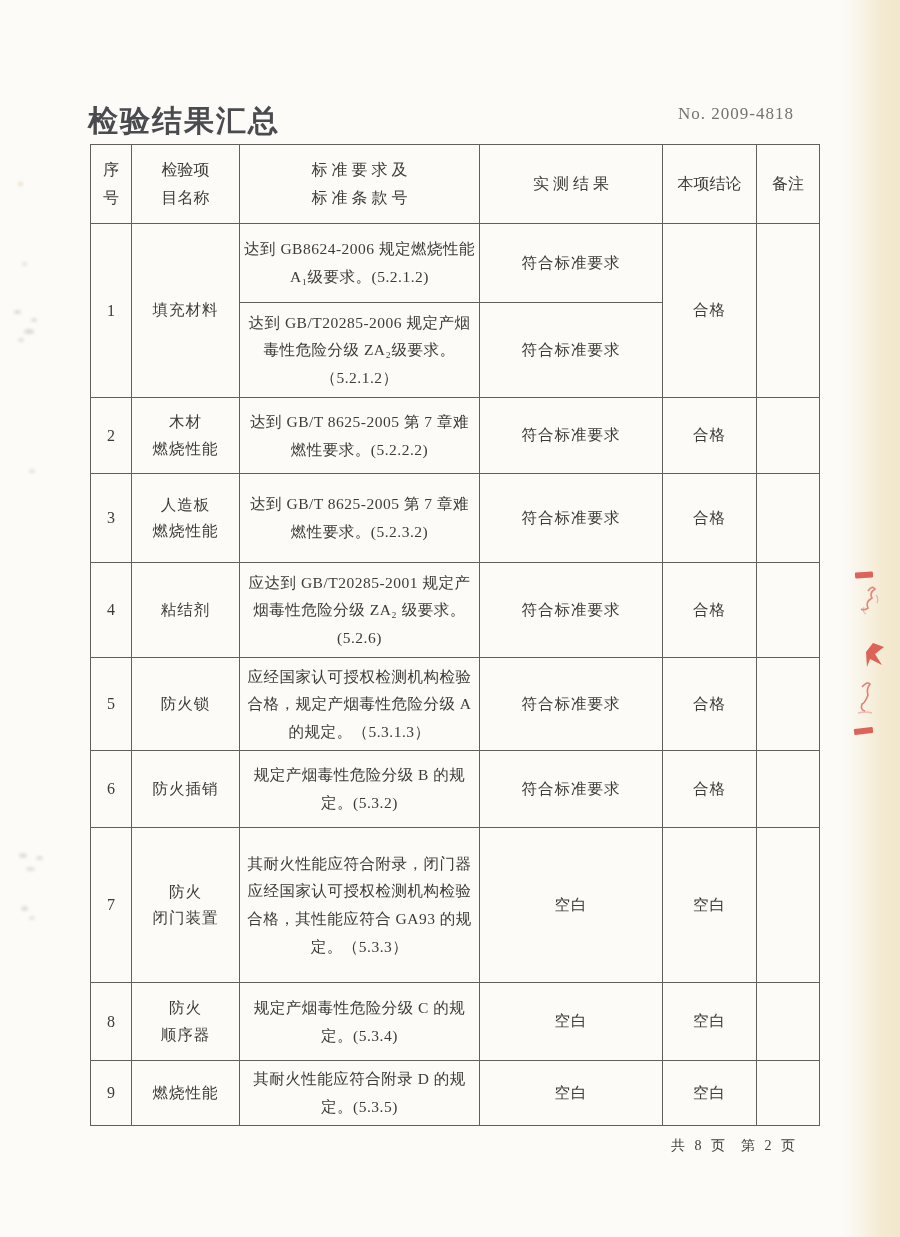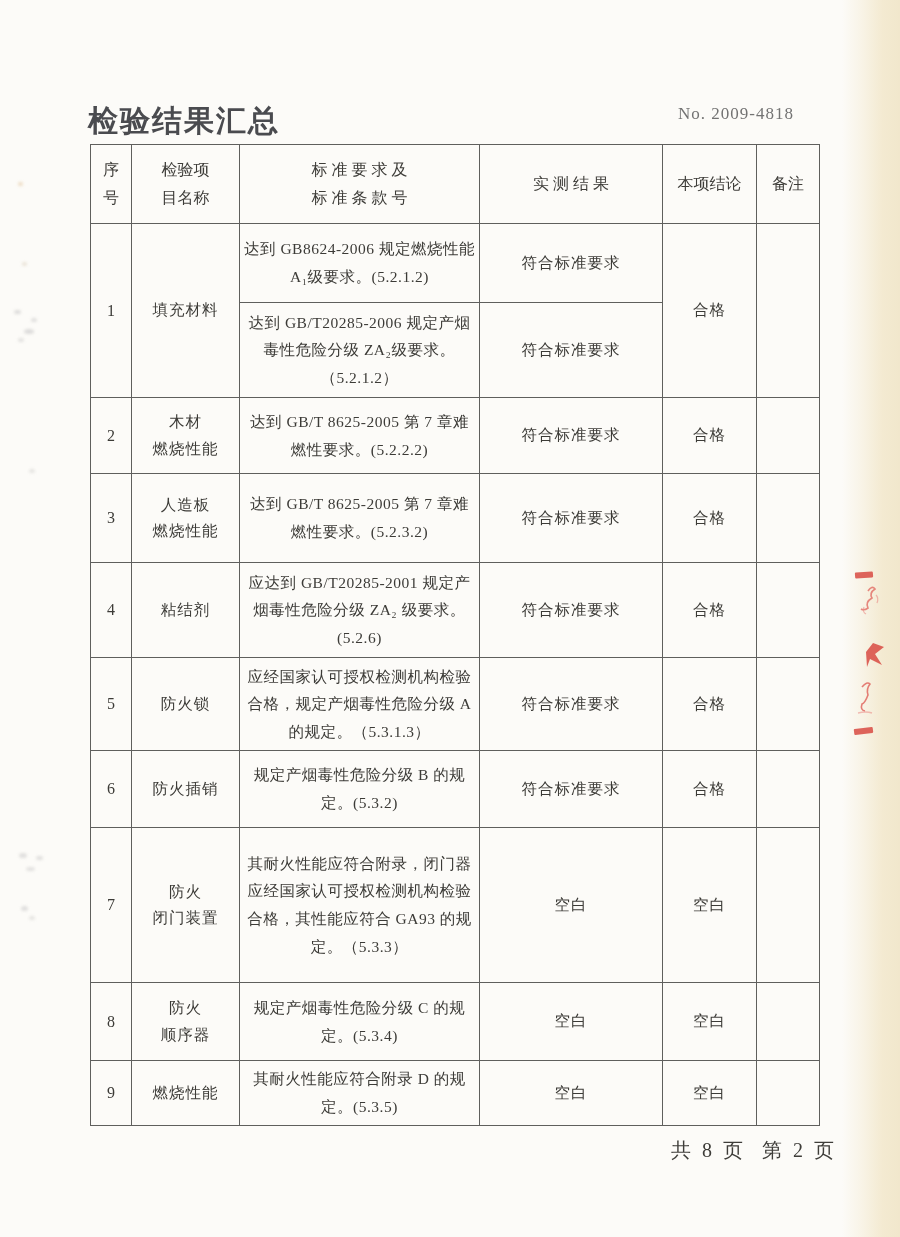--- a/index.html
+++ b/index.html
@@ -75,21 +75,21 @@
   td.req {
     text-align: justify;
     padding: 6px 10px;
     line-height: 1.78;
     letter-spacing: 0.5px;
   }
   td.res, td.concl { letter-spacing: 1px; }
   .page-footer {
     position: absolute;
     left: 671px; top: 1137px;
-    font-size: 20px;
+    font-size: 14px;
     letter-spacing: 3px;
     color: #3e3d39;
     white-space: pre;
   }
   .stamp {
     position: absolute;
     left: 840px; top: 555px;
     width: 60px; height: 200px;
     pointer-events: none;
   }

